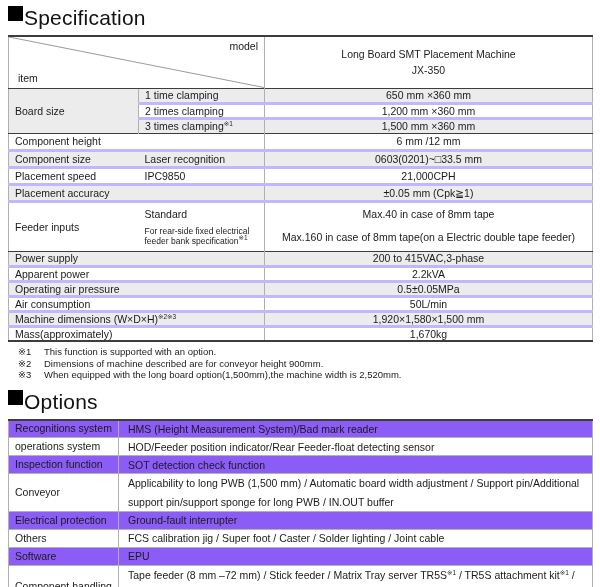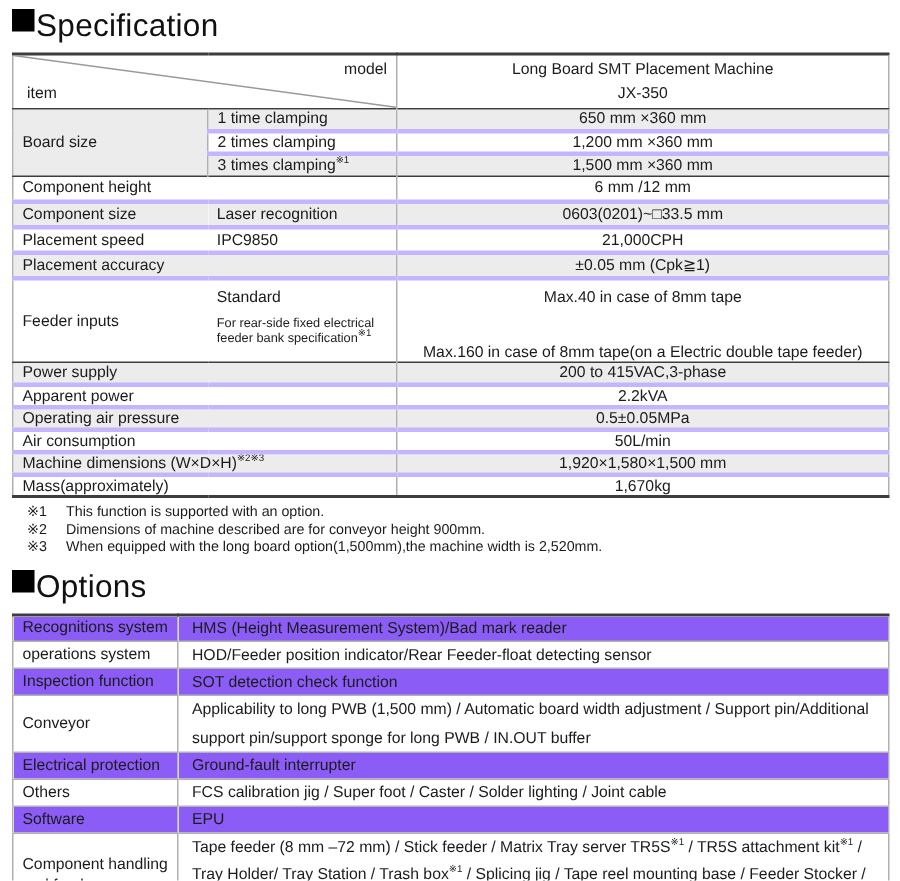--- a/index.html
+++ b/index.html
@@ -23,38 +23,38 @@
           border-left:1px solid #b0b0b0; border-right:1px solid #b0b0b0; }
   .spec td { border-top:3px solid #c4b5fd; }
   .spec tr.first td { border-top:none; }
   .spec tr.dark td { border-top:1.5px solid #3d3d3d; }
   .spec .col-item  { width:130px; }
   .spec .col-sub   { width:126px; }
   .spec .col-val   { width:328px; }
   .spec .val { border-left:1px solid #b0b0b0; text-align:center; }
   .spec .vr  { border-left:1px solid #b0b0b0; }
   .spec tr.g  { background:#ececec; }
-  .spec tr.hrow   { height:36px;padding-left:29px; }
+  .spec tr.hrow   { height:52px;padding-left:29px; }
   .spec tr.bs     { height:15px; }
   .spec tr.mid    { height:17px;margin-left:18px; }
   .spec tr.feeder { height:50px; }
   .spec tr.sm     { height:15px; }
   .bsg { background:#ececec; }
 
   .diag-cell { position:relative; padding:0; }
   .diag-svg { position:absolute; left:0; top:0; width:100%; height:100%; display:block; }
   .corner-model { position:absolute; top:3px; right:6px; font-size:10.5px; }
   .corner-item  { position:absolute; bottom:4px; left:9px; font-size:10.5px; }
   .machine-cell { text-align:center; line-height:1.55; font-size:10.5px; }
   .machine-cell span { display:block; }
 
   .feeder-sub { vertical-align:top; padding-top:5px; }
   .feeder-note { font-size:8.5px; line-height:1.2; margin-top:6px; letter-spacing:0; }
   .feeder-val { vertical-align:top; padding-top:5px; }
-  .feeder-val .v2 { margin-top:25px; }
+  .feeder-val .v2 { margin-top:11px; }
 
   sup { font-size:6.5px; vertical-align:super; line-height:0; letter-spacing:0; }
 
   
   .footnotes { margin:4px 0 9px 10px; font-size:9.5px; line-height:1.22; color:#1b1b1b; }
   .fn-row { display:flex; }
   .fn-marker { width:26px; flex:0 0 auto; }
 
   
   .opts { border-top:2px solid #3d3d3d; border-bottom:2px solid #3d3d3d;

